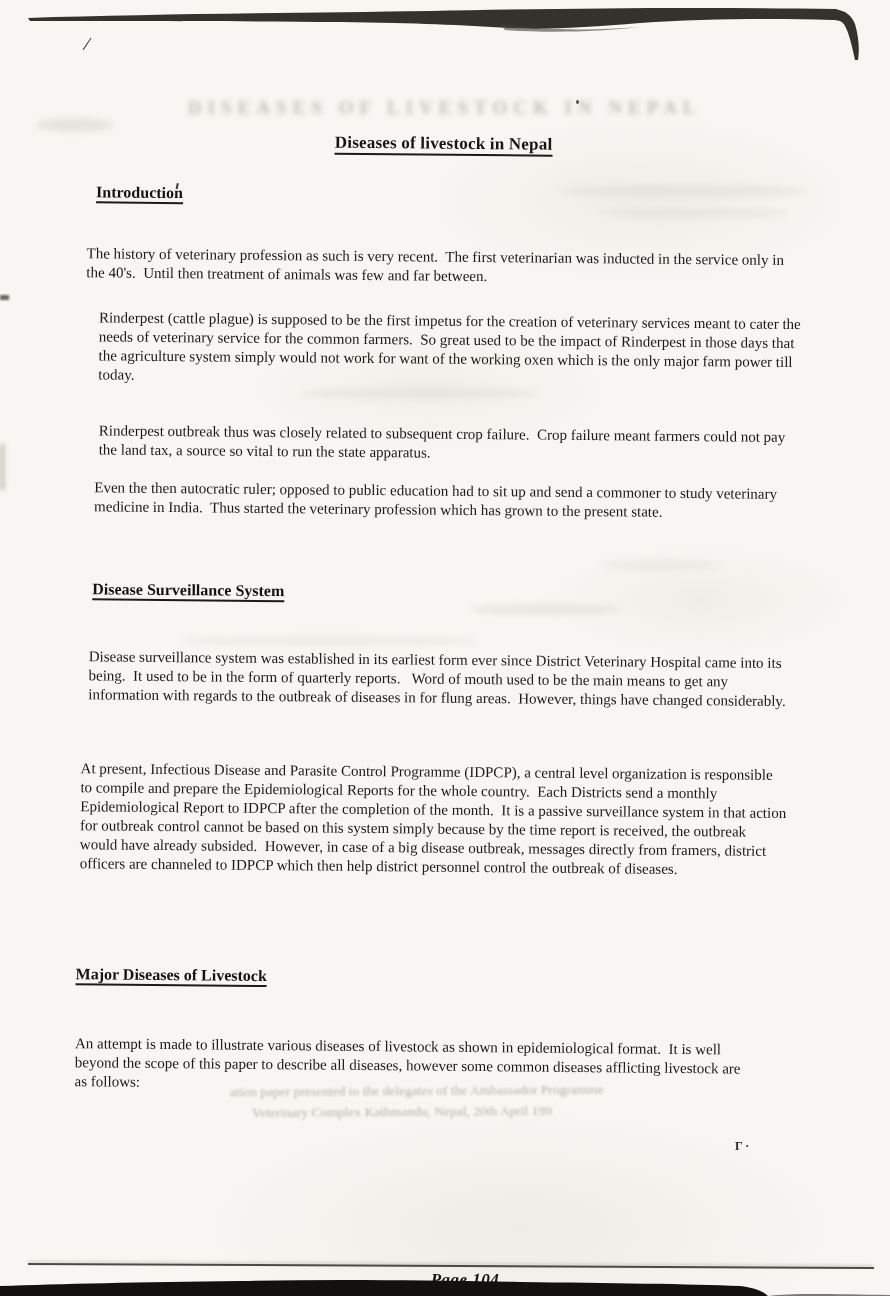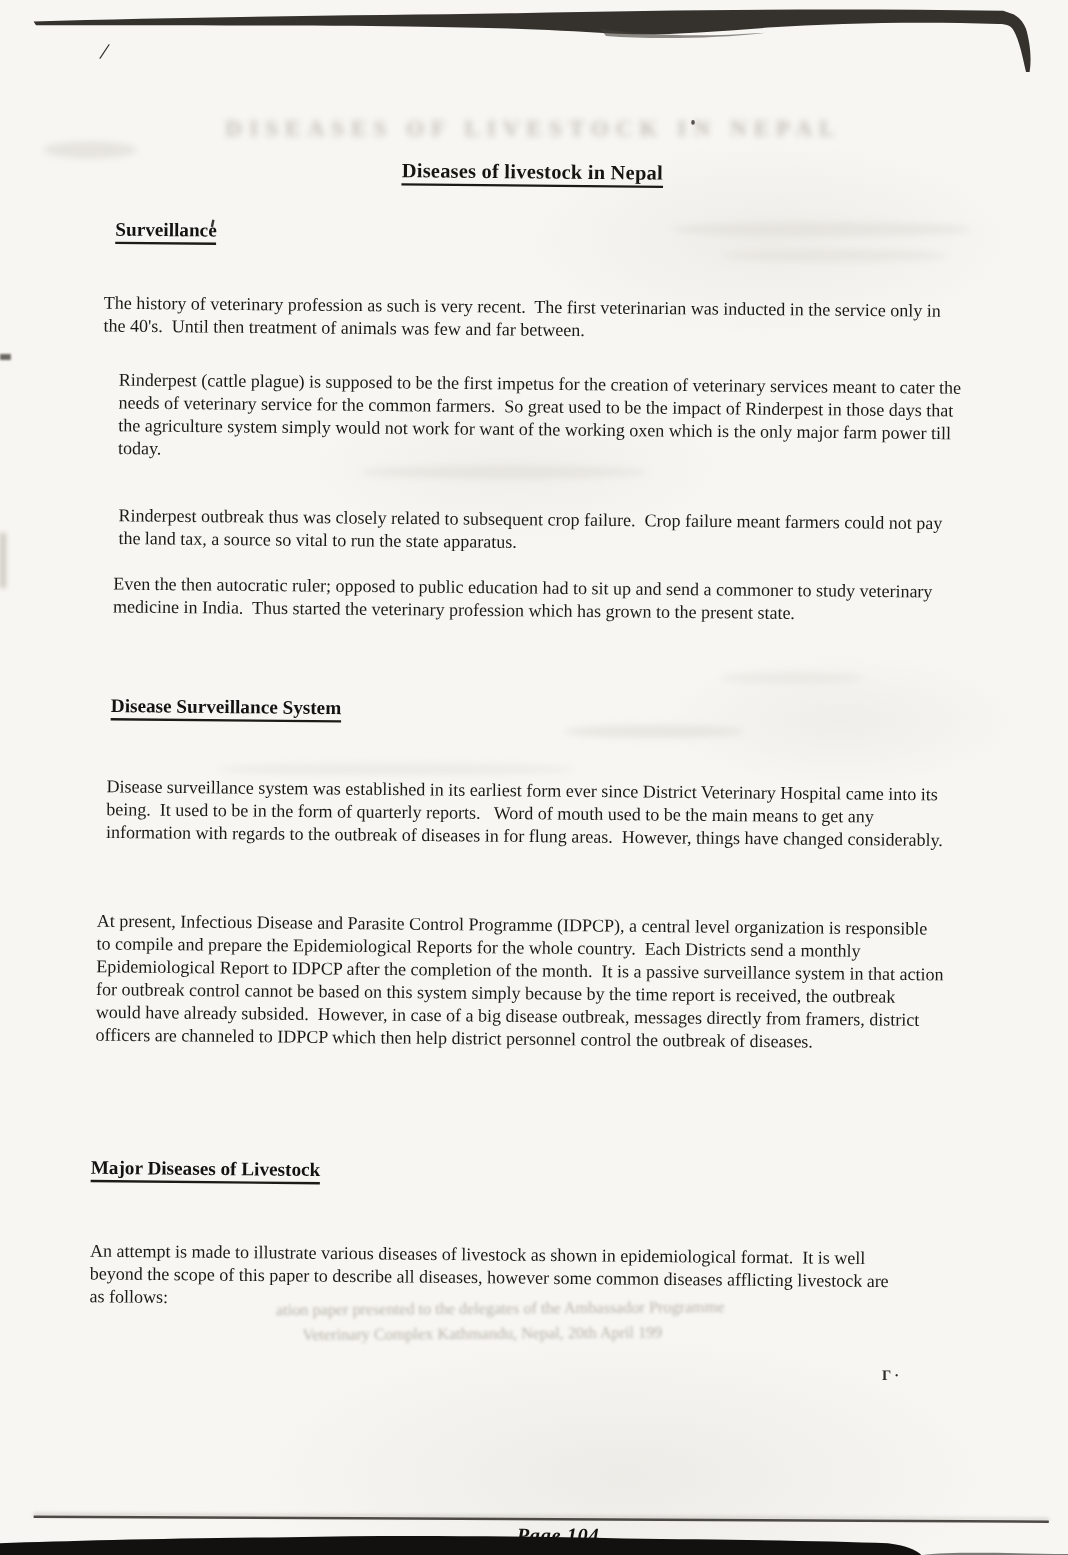--- a/index.html
+++ b/index.html
@@ -73,21 +73,21 @@
   <div class="edge-mark-1"></div>
   <div class="edge-mark-2"></div>
 
   <div class="content">
 
     <div class="title">
       <span>Diseases of livestock in Nepal</span>
     </div>
 
     <div class="heading" style="left:98px;top:183px;">
-      <span>Surveillance</span>
+      <span>Introduction</span>
     </div>
     <div class="intro-spec"></div>
 
     <p class="body" style="left:89px;top:244px;width:700px;">The history of veterinary profession as such is very recent.  The first veterinarian was inducted in the service only in the 40's.  Until then treatment of animals was few and far between.</p>
 
     <p class="body" style="left:102px;top:308px;width:702px;">Rinderpest (cattle plague) is supposed to be the first impetus for the creation of veterinary services meant to cater the needs of veterinary service for the common farmers.  So great used to be the impact of Rinderpest in those days that the agriculture system simply would not work for want of the working oxen which is the only major farm power till today.</p>
 
     <p class="body" style="left:103px;top:421px;width:700px;">Rinderpest outbreak thus was closely related to subsequent crop failure.  Crop failure meant farmers could not pay the land tax, a source so vital to run the state apparatus.</p>
 
     <p class="body" style="left:99px;top:478px;width:702px;">Even the then autocratic ruler; opposed to public education had to sit up and send a commoner to study veterinary medicine in India.  Thus started the veterinary profession which has grown to the present state.</p>

